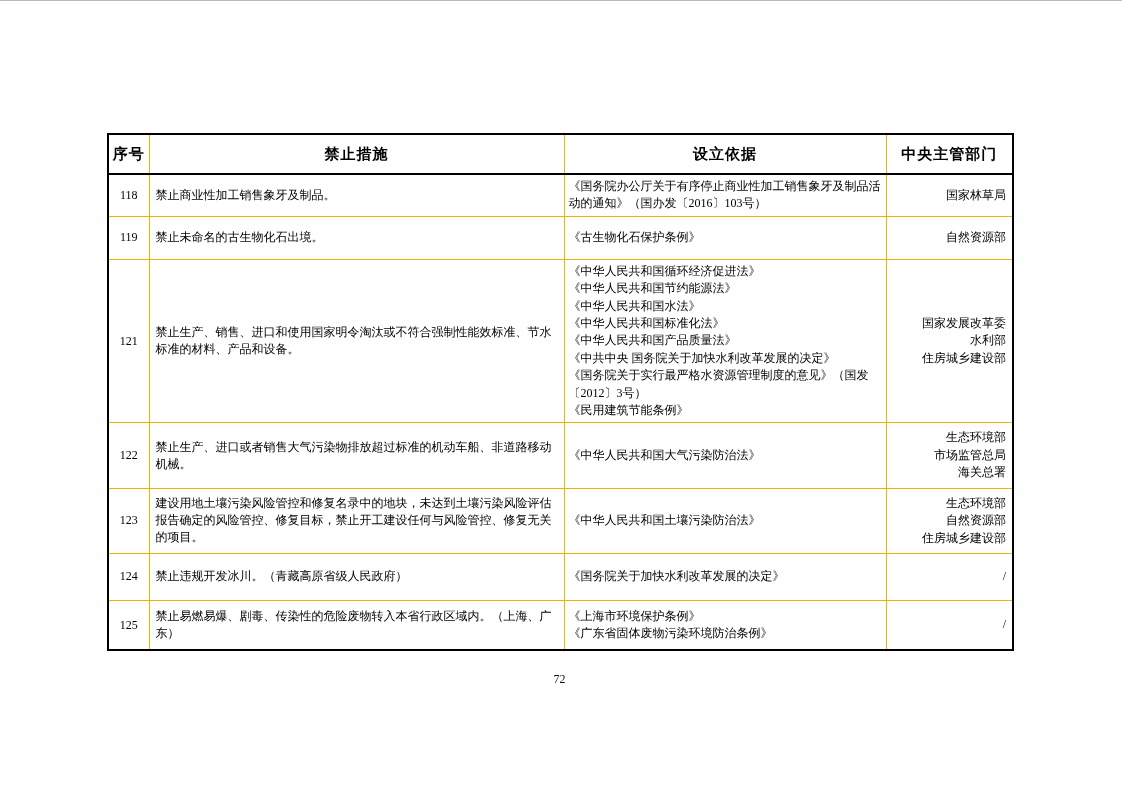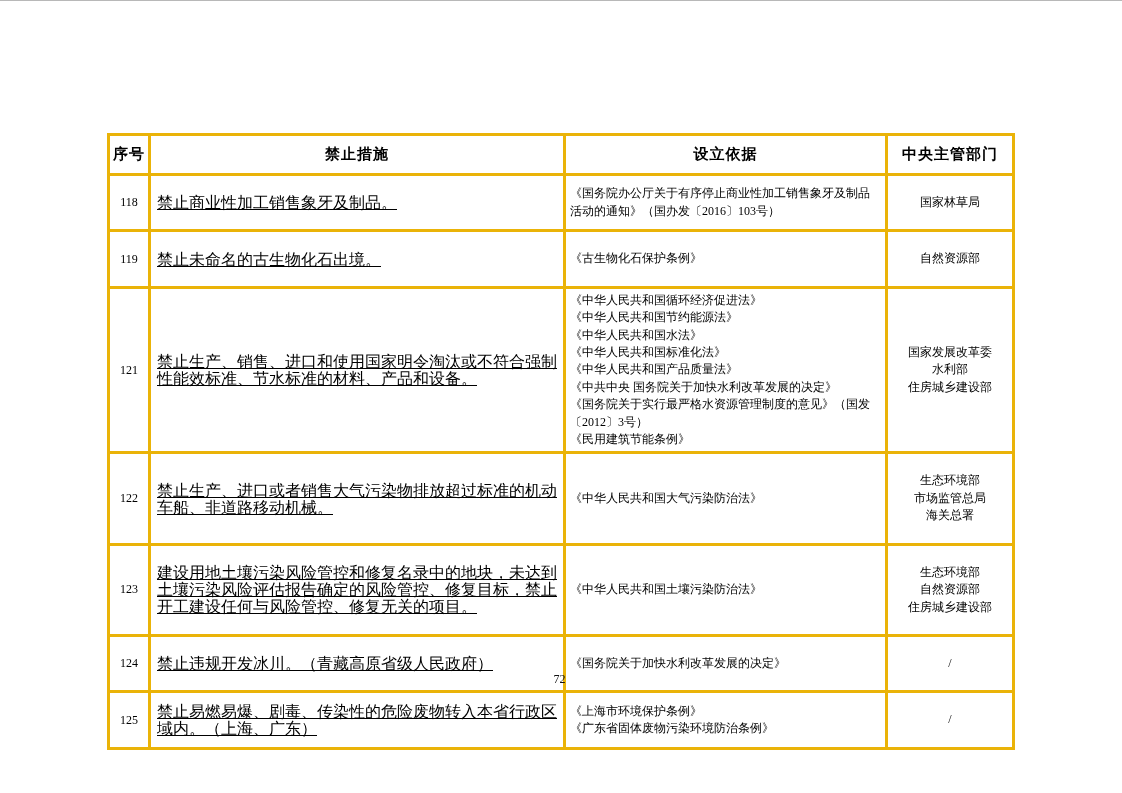--- a/index.html
+++ b/index.html
@@ -26,57 +26,56 @@
     position: absolute;
     left: 107px;
     top: 133px;
     width: 905px;
     border-collapse: collapse;
     table-layout: fixed;
     border: 2px solid #000000;
   }
   table.reg-table th,
   table.reg-table td {
-    border: 3px solid #eab308;
+    border: 1px solid #eab308;
     vertical-align: middle;
     overflow: hidden;
   }
   table.reg-table thead th {
     border-bottom: 2px solid #000000;
     height: 40px;
     font-size: 15px;
     font-weight: bold;
     text-align: center;
     letter-spacing: 1px;
     padding: 2px;
   }
   td.cell-no {
     text-align: center;
     font-size: 12px;
     padding: 2px 9px;
   }
   td.cell-measure {
-    font-size: 16px;
+    font-size: 12px;
     line-height: 17px;
     text-align: left;
     padding: 3px 6px;
-    text-decoration: underline;
   }
   td.cell-basis {
     font-size: 12px;
     line-height: 17.4px;
     text-align: left;
     padding: 3px 4px;
     white-space: pre-line;
   }
   td.cell-dept {
     font-size: 12px;
     line-height: 17.4px;
-    text-align: center;
-    padding: 18px 6px;
+    text-align: right;
+    padding: 6px 6px;
     white-space: pre-line;
   }
   .page-number {
     position: absolute;
     left: 107px;
     top: 672px;
     width: 905px;
     text-align: center;
     font-size: 12px;
     color: #111111;

